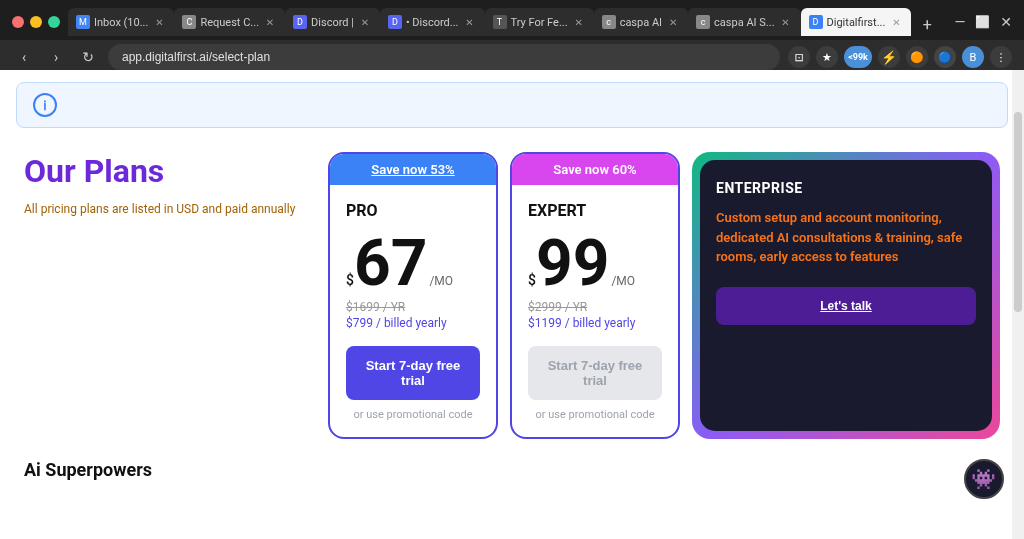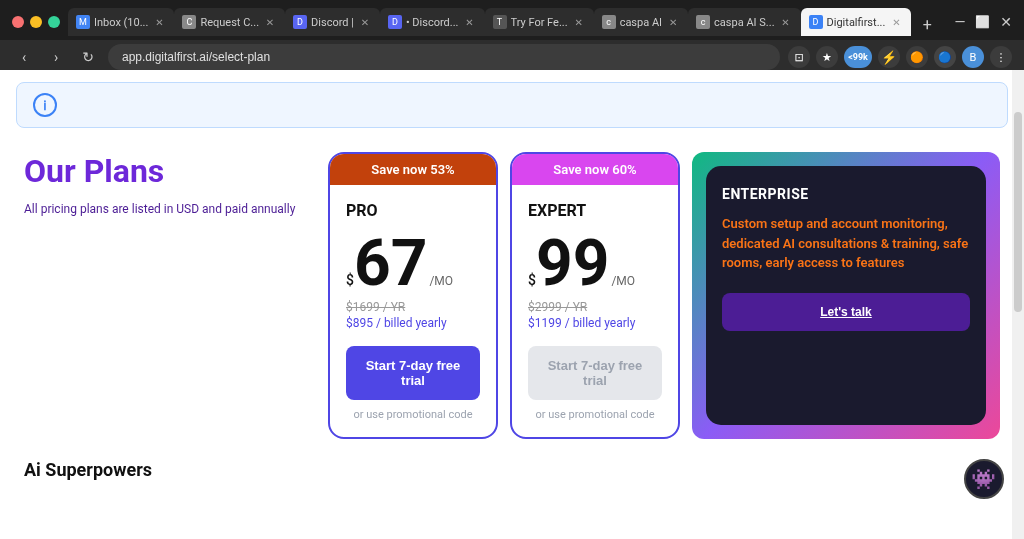--- a/index.html
+++ b/index.html
@@ -178,21 +178,21 @@
       flex-shrink: 0;
     }
     .plans-title {
       font-size: 32px;
       font-weight: 700;
       color: #6d28d9;
       margin-bottom: 12px;
     }
     .plans-subtitle {
       font-size: 12px;
-      color: #4c1d95;
+      color: #a16207;
     }
 
     
     .cards-area {
       display: flex;
       gap: 12px;
       flex: 1;
     }
 
     .plan-card {
@@ -209,21 +209,21 @@
 
     .card-badge {
       background: #4f46e5;
       color: #fff;
       text-align: center;
       padding: 8px;
       font-size: 13px;
       font-weight: 600;
       border-radius: 12px 12px 0 0;
     }
-    .card-badge.pro { background: #c2410c; }
+    .card-badge.pro { background: #3b82f6; text-decoration: underline; }
     .card-badge.expert { background: #d946ef; }
 
     .card-body {
       padding: 16px;
     }
 
     .plan-name {
       font-size: 16px;
       font-weight: 700;
       color: #111;
@@ -284,22 +284,22 @@
       color: #9ca3af;
     }
 
     .promo-link {
       text-align: center;
       font-size: 11px;
       color: #9ca3af;
     }
     .enterprise-gradient-border {
       background: linear-gradient(135deg, #10b981, #8b5cf6, #ec4899);
-      border-radius: 12px;
-      padding: 14px;
+      border-radius: 18px;
+      padding: 8px;
     }
     .enterprise-inner {
       background: #1a1a2e;
       border-radius: 15px;
       padding: 20px 16px;
       height: 100%;
     }
     .enterprise-name {
       font-size: 14px;
       font-weight: 700;
@@ -514,21 +514,21 @@
       <div class="plan-card highlighted">
         <div class="card-badge pro">Save now 53%</div>
         <div class="card-body">
           <div class="plan-name">PRO</div>
           <div class="price-row">
             <span class="price-dollar-small">$</span>
             <span class="price-amount">67</span>
             <span class="price-period">/MO</span>
           </div>
           <div class="price-original">$1699 / YR</div>
-          <div class="price-billed">$895 / billed yearly</div>
+          <div class="price-billed">$799 / billed yearly</div>
           <button class="trial-btn">Start 7-day free trial</button>
           <div class="promo-link">
             <span>or use promotional code</span>
           </div>
         </div>
       </div>
 
       <div class="plan-card highlighted">
         <div class="card-badge expert">Save now 60%</div>
         <div class="card-body">

